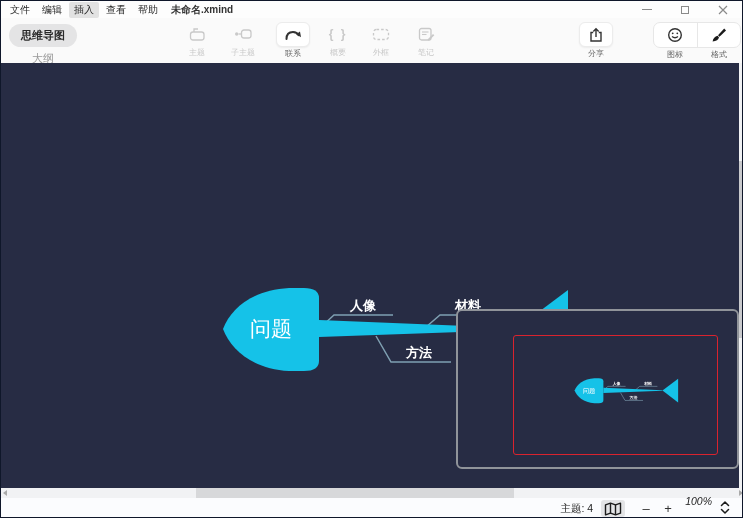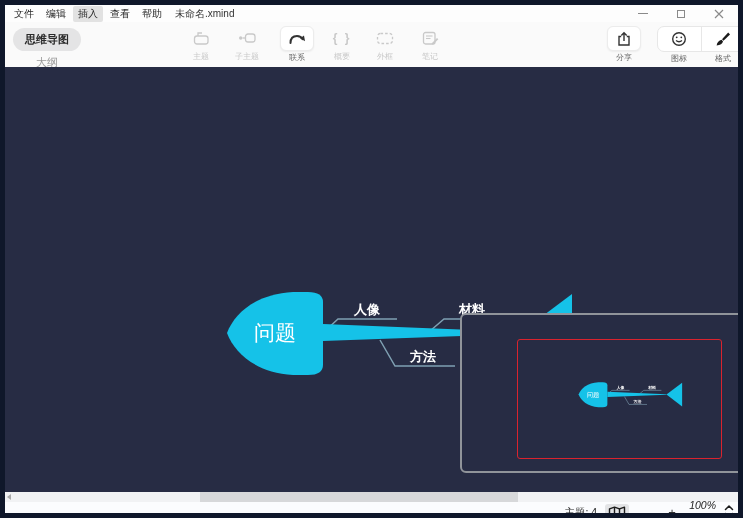--- a/index.html
+++ b/index.html
@@ -1,26 +1,26 @@
 <!DOCTYPE html>
 <html><head>
 <meta charset="utf-8">
 <style>
   * { margin:0; padding:0; box-sizing:border-box; }
   body { font-family:"Liberation Sans","DejaVu Sans",sans-serif; background:#ddd; }
   .window { position:relative; width:743px; height:518px; background:#fff;
-            border:5px solid #0f172a; overflow:hidden; }
+            border:1px solid #0f172a; overflow:hidden; }
 
   
   .menubar { position:absolute; left:0; top:0; width:100%; height:17px;
              background:#fdfdfd; display:flex; align-items:center;
              font-size:10px; color:#2b2b2b; padding-left:4px; }
   .menu-item { padding:1px 5px; margin-right:2px; border-radius:2px; cursor:default; }
   .menu-item.hl { background:#e2e2e2; }
-  .mb-filename { margin-left:6px; color:#333; }
+  .mb-filename { margin-left:6px; color:#333;font-weight:bold; }
   .win-controls { margin-left:auto; display:flex; align-items:center; height:100%; }
   .wc { width:38px; height:100%; display:flex; align-items:center; justify-content:center; }
   .wc-min { width:10px; border-top:1px solid #8a8a8a; display:block; }
   .wc-max { width:8px; height:8px; border:1px solid #8a8a8a; display:block; }
   .wc-close svg { display:block; }
 
   
   .toolbar { position:absolute; left:0; top:17px; width:100%; height:45px; background:#fafafa; }
   .tabs { position:absolute; left:8px; top:6px; display:flex; align-items:center;flex-direction:column; }
   .tab { font-size:11px; color:#9a9a9a; padding:4px 12px; border-radius:12px; }
@@ -162,21 +162,21 @@
             <rect x="1.5" y="1.5" width="11.5" height="11.5" rx="2" fill="none" stroke="currentColor" stroke-width="1.3"></rect>
             <line x1="4" y1="5" x2="10.5" y2="5" stroke="currentColor" stroke-width="1.1"></line>
             <line x1="4" y1="7.5" x2="8.5" y2="7.5" stroke="currentColor" stroke-width="1.1"></line>
             <path d="M9.5 12.5 L15 7 L16.3 8.3 L10.8 13.8 Z" fill="currentColor"></path>
           </svg>
       </span>
       <div class="lbl">笔记</div>
     </div>
 
 
-    <div class="tool enabled boxed" style="left:597px">
+    <div class="tool enabled boxed" style="left:573px">
       <span class="ic">
         <svg width="16" height="16" viewBox="0 0 16 16">
             <path d="M5.2 5.5 H3 V14 H13 V5.5 H10.8" fill="none" stroke="#333" stroke-width="1.4"></path>
             <path d="M8 10 V2 M5.3 4.5 L8 1.8 L10.7 4.5" fill="none" stroke="#333" stroke-width="1.4"></path>
           </svg>
       </span>
       <div class="lbl">分享</div>
     </div>
 
     <div class="tool-group">

